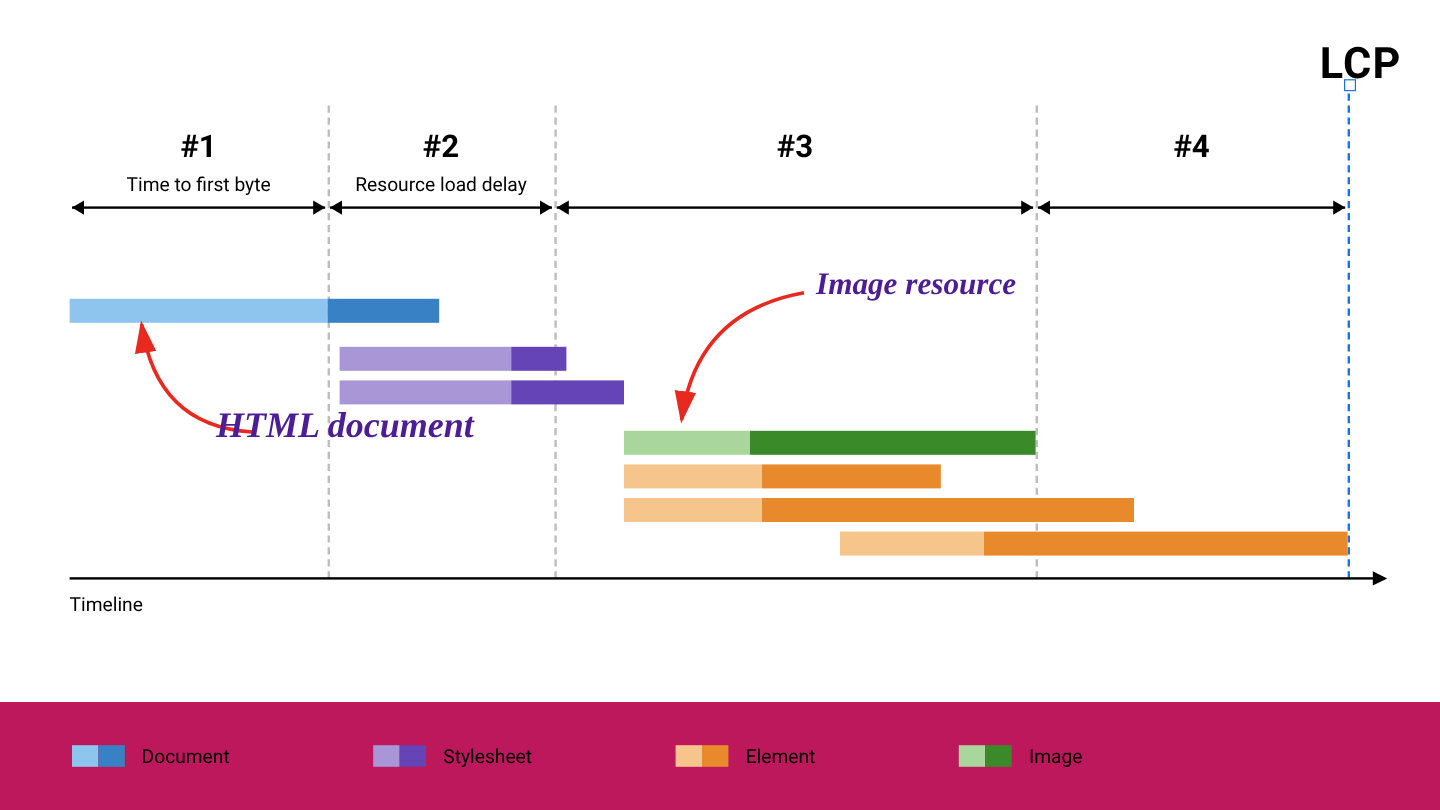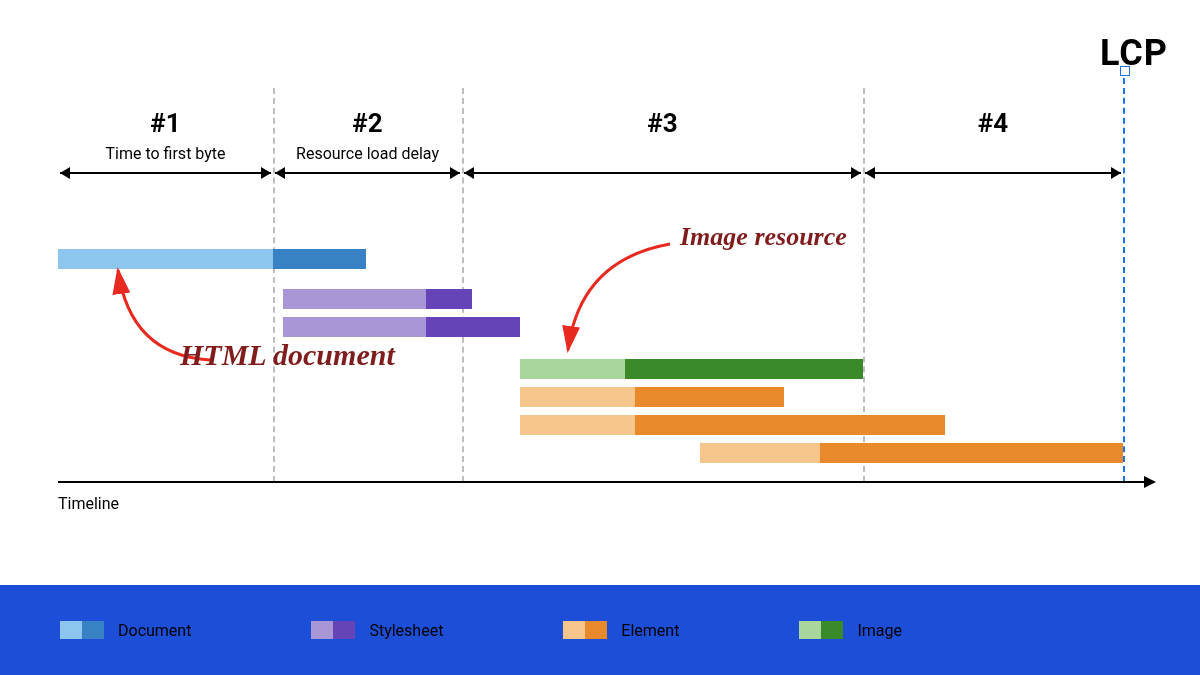--- a/index.html
+++ b/index.html
@@ -1,32 +1,32 @@
 <!DOCTYPE html>
 <html><head>
 <meta charset="utf-8">
 <style>
   html,body{margin:0;padding:0;background:#fff;font-family:-apple-system,BlinkMacSystemFont,"Segoe UI",Roboto,Arial,sans-serif;}
   .canvas{position:relative;width:1200px;height:675px;background:#fff;overflow:hidden;}
-  .hand{font-family:"Comic Sans MS","Segoe Script","Brush Script MT",cursive;color:#7f1d1d;font-weight:600;font-style:italic;}
+  .hand{font-family:"Comic Sans MS","Segoe Script","Brush Script MT",cursive;color:#4c1d95;font-weight:600;font-style:italic;}
   .lcp-label{position:absolute;right:32px;top:32px;font-size:36px;font-weight:700;letter-spacing:1px;}
   .lcp-line{position:absolute;top:68px;height:414px;border-left:2px dashed #1a73e8;}
   .lcp-tick{position:absolute;width:8px;height:8px;border:1.5px solid #1a73e8;background:#fff;margin-left:-3px;}
   .phase-line{position:absolute;top:88px;height:394px;border-left:2px dashed #bdbdbd;}
   .phase-title{position:absolute;top:108px;font-size:26px;font-weight:700;text-align:center;}
   .phase-sub{position:absolute;top:144px;font-size:16px;text-align:center;}
   .dbl-arrow{position:absolute;top:172px;height:2px;background:#000;}
   .dbl-arrow::before,.dbl-arrow::after{content:"";position:absolute;top:-5px;width:0;height:0;border-top:6px solid transparent;border-bottom:6px solid transparent;}
   .dbl-arrow::before{left:0;border-right:10px solid #000;}
   .dbl-arrow::after{right:0;border-left:10px solid #000;}
   .bar{position:absolute;height:20px;}
   .axis{position:absolute;left:58px;right:46px;top:481px;height:2px;background:#000;}
   .axis::after{content:"";position:absolute;right:-2px;top:-5px;width:0;height:0;border-top:6px solid transparent;border-bottom:6px solid transparent;border-left:12px solid #000;}
   .axis-label{position:absolute;left:58px;top:494px;font-size:16px;}
-  .legend{position:absolute;left:0;right:0;bottom:0;height:90px;background:#1d4ed8;display:flex;align-items:center;gap:120px;padding-left:60px;}
+  .legend{position:absolute;left:0;right:0;bottom:0;height:90px;background:#be185d;display:flex;align-items:center;gap:120px;padding-left:60px;}
   .legend-item{display:flex;align-items:center;gap:14px;font-size:16px;}
   .swatch{display:flex;}
   .swatch .sw{width:22px;height:18px;}
 </style>
 </head>
 <body>
 
 <div class="canvas">
 
   <div class="lcp-label">LCP</div>

